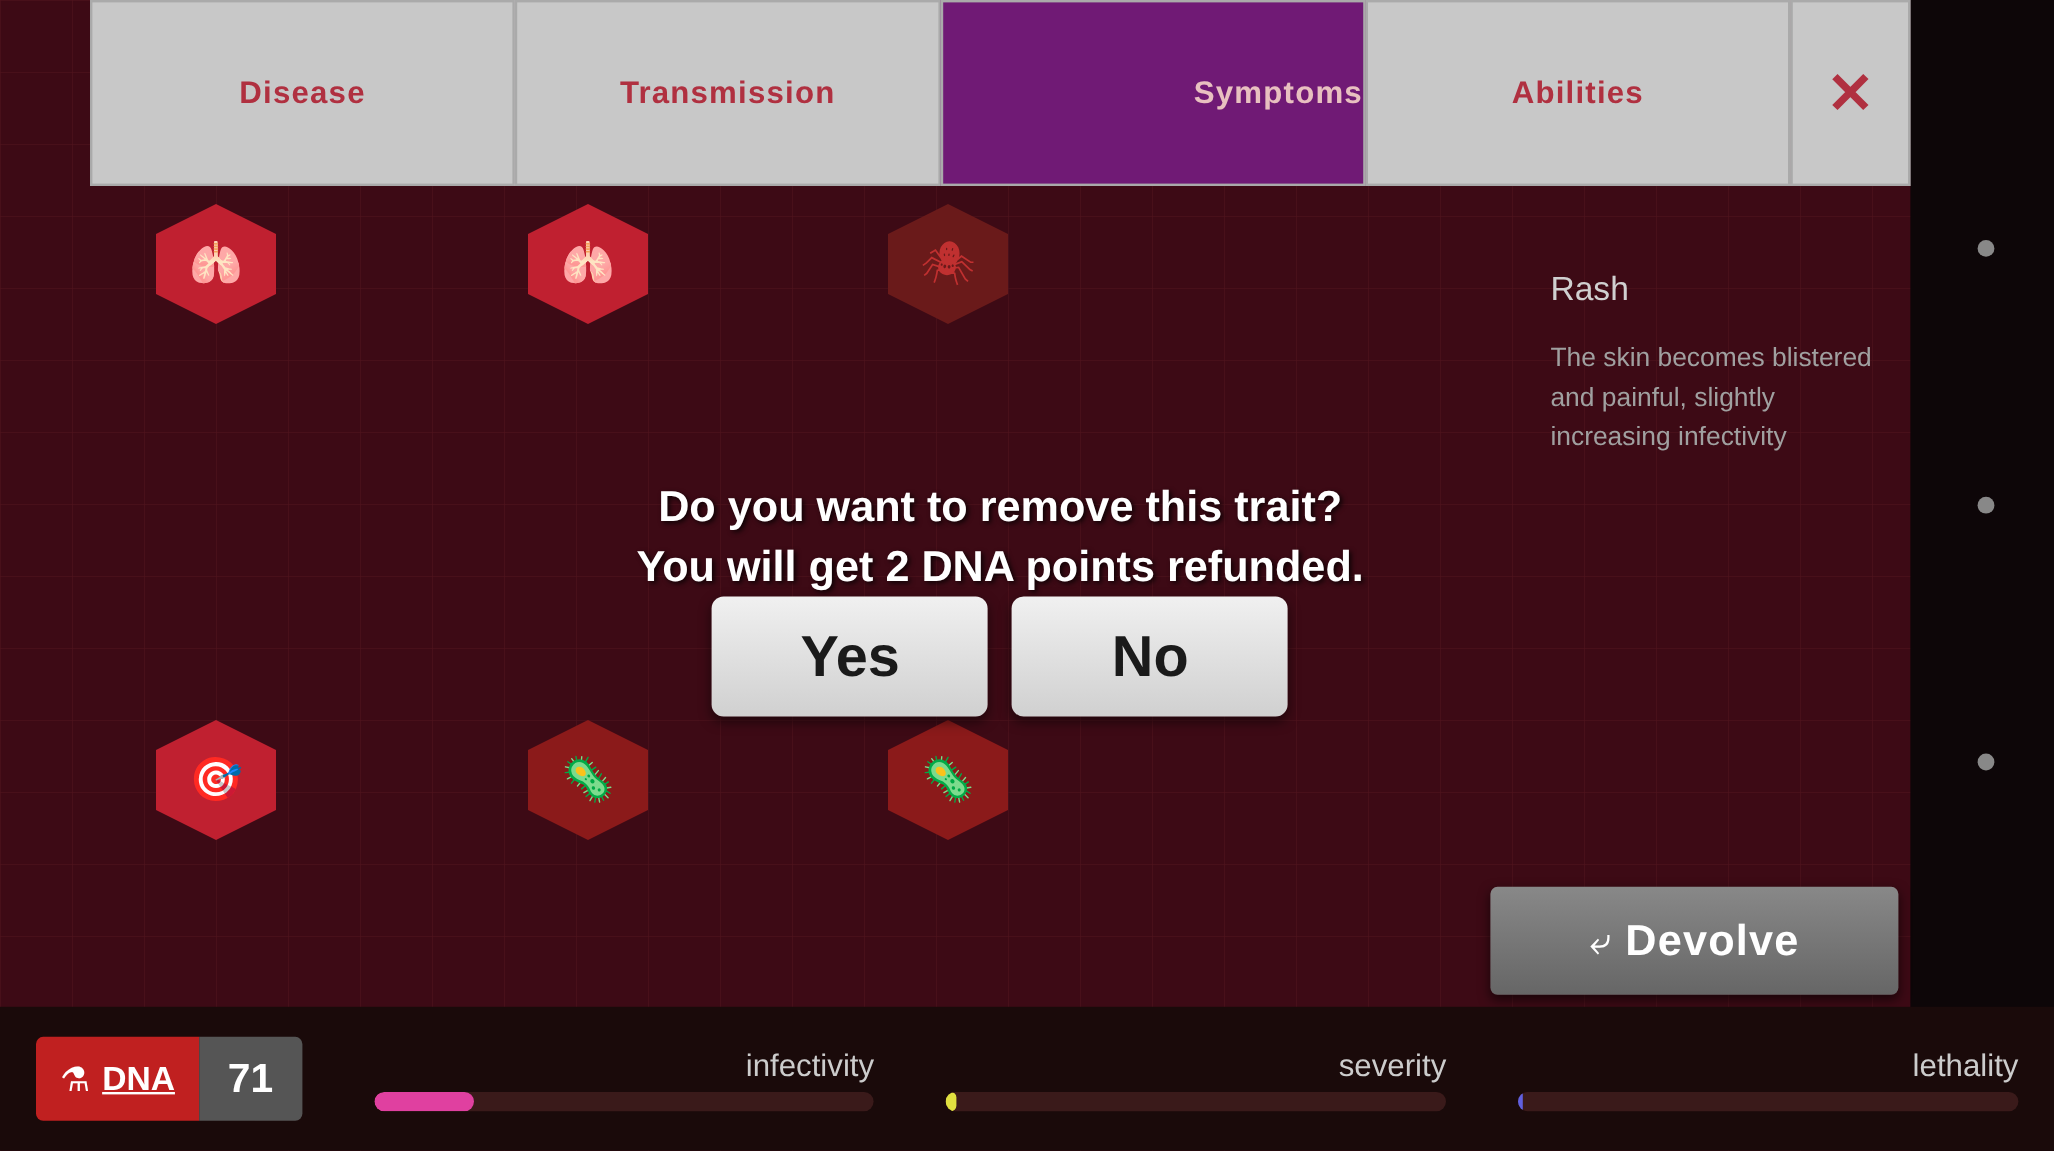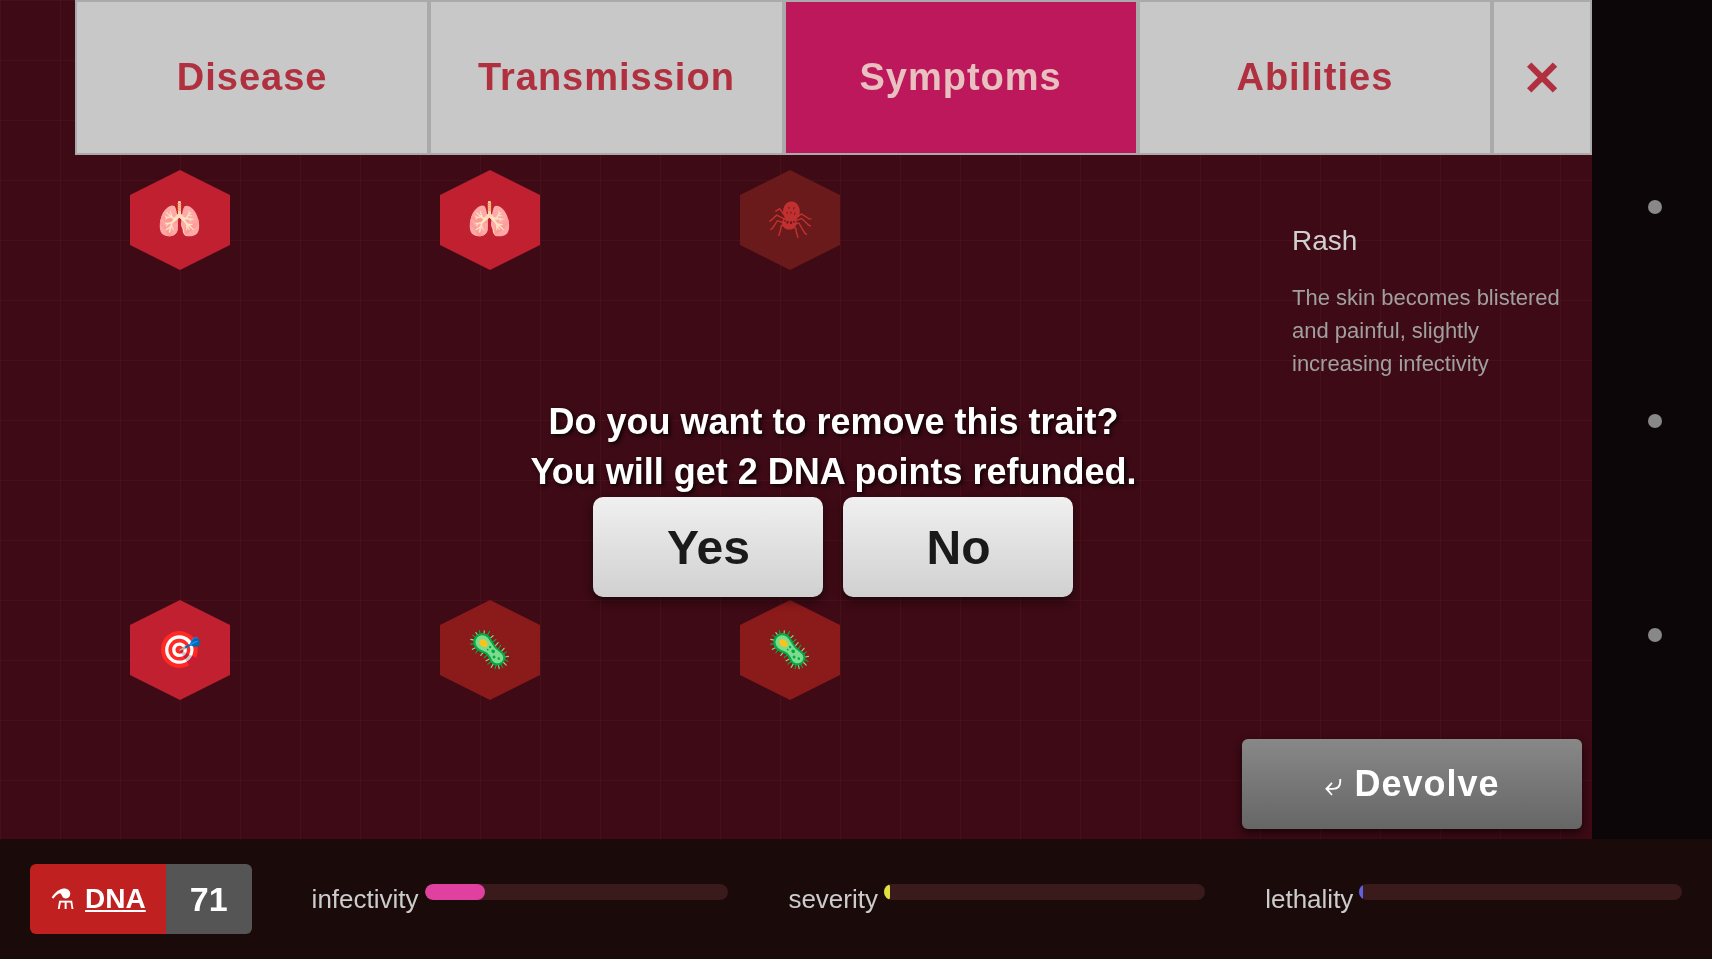--- a/index.html
+++ b/index.html
@@ -55,25 +55,26 @@
       border: 2px solid #aaa;
       cursor: pointer;
       transition: background 0.2s;
     }
 
     .tab:first-child {
       border-radius: 0 0 0 0;
     }
 
     .tab.active {
-      background: #be185d;
+      background: #701a75;
+      justify-content: flex-end;
     }
 
     .tab-label {
-      font-size: 38px;
+      font-size: 26px;
       font-weight: bold;
       color: #b03040;
       letter-spacing: 1px;
     }
 
     .tab.active .tab-label {
       color: #e8c0c0;
     }
 
     .tab-close {
@@ -282,21 +283,21 @@
     }
 
     .dna-value {
       font-size: 34px;
       font-weight: bold;
       color: #fff;
     }
 
     .stat-group {
       display: flex;
-      flex-direction: row;
+      flex-direction: column;
       gap: 6px;
       flex: 1;
       text-align: right;
     }
 
     .stat-label {
       font-size: 26px;
       color: #ccc;
       font-weight: normal;
     }

